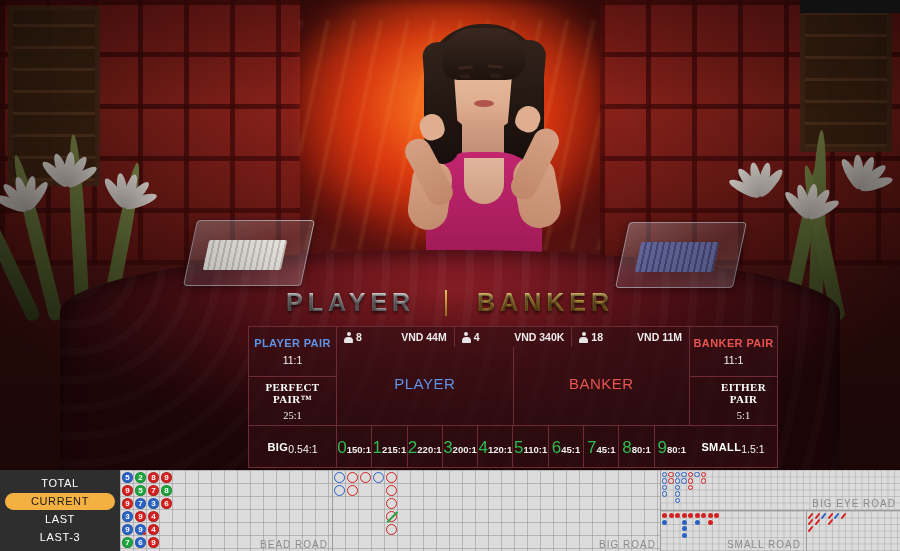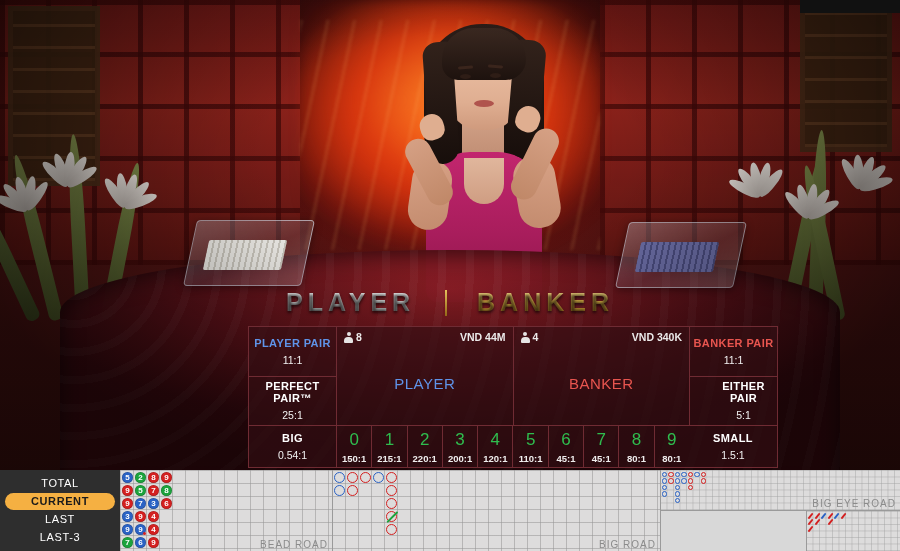--- a/index.html
+++ b/index.html
@@ -175,21 +175,21 @@
     background:rgba(52,14,20,0.62);
     display:flex; flex-direction:column;
     color:#fff;
   }
   #bet-grid .row { display:flex; }
   #bet-grid .cell {
     border-right:1px solid #6f2b33; border-bottom:1px solid #6f2b33;
     display:flex; flex-direction:column; align-items:center; justify-content:center;
     position:relative; text-align:center;
   }
-  .cell:last-child { border-right:none; }
+  .cell:last-child { border-right:none;font-family:Liberation Serif, serif; }
 
   .lbl { font-size:11px; font-weight:bold; letter-spacing:.4px; }
   .odds { font-size:10.5px; margin-top:5px; color:#f2f2f2; }
   .c-player { color:#5f93e8; }
   .c-banker { color:#e8554f; }
   .c-tie    { color:#2fbd4e; }
   .c-white  { color:#ffffff; }
 
   
   .info-strip { display:flex; height:20px; }
@@ -210,21 +210,21 @@
   .main-bet { flex:1; display:flex; flex-direction:column; align-items:center; justify-content:center;
       border-right:1px solid #6f2b33; }
   .main-bet:last-child { border-right:none; }
   .main-bet .lbl { font-size:15px; font-weight:normal; letter-spacing:.5px; }
 
   .mid-stack { display:flex; flex-direction:column; flex:1; }
 
   
   .num-row { display:flex; height:42px; flex:1; }
   .num-cell { flex:1; border-right:1px solid #6f2b33;
-      display:flex; flex-direction:column; align-items:center; justify-content:center; }
+      display:flex; flex-direction:row; align-items:center; justify-content:center; }
   .num-cell:last-child { border-right:none; }
   .num-cell .n { font-size:17px; color:#2fbd4e; line-height:1; }
   .num-cell .o { font-size:9.5px; color:#f0eeee; margin-top:5px; font-weight:bold; }
 
   .bottom-row { display:flex; height:42px; border-top:1px solid #6f2b33; }
 
   
   #roadmap {
     position:absolute; left:0; top:470px; width:900px; height:81px;
     background:#b91c1c; display:flex;
@@ -232,21 +232,21 @@
   #road-sidebar {
     width:120px; height:81px; background:#2e2e2e;
     display:flex; flex-direction:column; align-items:center; justify-content:center;
     padding:3px 0; gap:1px;
   }
   .road-btn {
     width:110px; height:17px; line-height:17px; text-align:center;
     font-size:11px; color:#ffffff; letter-spacing:.6px; border-radius:9px;
     font-family:"Liberation Sans", sans-serif;
   }
-  .road-btn.active { background:#f5b042; color:#1a1a1a; font-weight:bold; }
+  .road-btn.active { background:#f5b042; color:#1a1a1a; font-weight:normal; }
 
   #road-area { position:relative; flex:1; height:81px; background:#d8d8d8; }
 
   .road-panel { position:absolute; background:#dddcdc; overflow:hidden; }
   .road-panel .grid {
     position:absolute; inset:0;
     background-size:13px 13px;
     background-image:
       linear-gradient(to right, rgba(150,150,150,0.55) 1px, rgba(0,0,0,0) 1px),
       linear-gradient(to bottom, rgba(150,150,150,0.55) 1px, rgba(0,0,0,0) 1px);
@@ -438,20 +438,27 @@
               <span>8</span>
             </span>
             <span>VND 44M</span>
           </div>
           <div class="info-seg">
             <span class="pcount">
               <span class="person-icon"></span>
               <span>4</span>
             </span>
             <span>VND 340K</span>
+          </div>
+          <div class="info-seg">
+            <span class="pcount">
+              <span class="person-icon"></span>
+              <span>18</span>
+            </span>
+            <span>VND 11M</span>
           </div>
         </div>
 
         <div class="main-bets" style="flex:1;">
           <div class="main-bet">
             <div class="lbl c-player">PLAYER</div>
             <div class="odds"></div>
           </div>
           <div class="main-bet" style="border-right:none;">
             <div class="lbl c-banker">BANKER</div>
@@ -595,20 +602,39 @@
           <div class="ring " style="left: 54px; top: 2px;"></div>
           <div class="ring p" style="left: 2px; top: 15px;"></div>
           <div class="ring " style="left: 15px; top: 15px;"></div>
           <div class="ring " style="left: 54px; top: 15px;"></div>
           <div class="ring " style="left: 54px; top: 28px;"></div>
           <div class="ring  t-slash" style="left: 54px; top: 41px;"></div>
           <div class="ring " style="left: 54px; top: 54px;"></div>
         </div>
       <div class="road-panel" id="bigeye-panel2" style="left:780px; top:0; width:0px; height:40px;"></div>
 
+      <div class="road-panel" id="small-panel" style="left:540px; top:41px; width:145px; height:40px;">
+        <div class="grid small"></div>
+        <div class="road-label">SMALL ROAD</div>
+      <div class="sdot " style="left: 2px; top: 2px;"></div>
+          <div class="sdot " style="left: 8.5px; top: 2px;"></div>
+          <div class="sdot " style="left: 15px; top: 2px;"></div>
+          <div class="sdot " style="left: 21.5px; top: 2px;"></div>
+          <div class="sdot " style="left: 28px; top: 2px;"></div>
+          <div class="sdot " style="left: 34.5px; top: 2px;"></div>
+          <div class="sdot " style="left: 41px; top: 2px;"></div>
+          <div class="sdot " style="left: 47.5px; top: 2px;"></div>
+          <div class="sdot " style="left: 54px; top: 2px;"></div>
+          <div class="sdot p" style="left: 2px; top: 8.5px;"></div>
+          <div class="sdot p" style="left: 21.5px; top: 8.5px;"></div>
+          <div class="sdot p" style="left: 34.5px; top: 8.5px;"></div>
+          <div class="sdot " style="left: 47.5px; top: 8.5px;"></div>
+          <div class="sdot p" style="left: 21.5px; top: 15px;"></div>
+          <div class="sdot p" style="left: 21.5px; top: 21.5px;"></div>
+        </div>
 
       <div class="road-panel" id="cock-panel" style="left:686px; top:41px; width:94px; height:40px;">
         <div class="grid small"></div>
       <div class="slash " style="left: 1px; top: 3.5px;"></div>
           <div class="slash " style="left: 7.5px; top: 3.5px;"></div>
           <div class="slash p" style="left: 14px; top: 3.5px;"></div>
           <div class="slash " style="left: 20.5px; top: 3.5px;"></div>
           <div class="slash p" style="left: 27px; top: 3.5px;"></div>
           <div class="slash " style="left: 33.5px; top: 3.5px;"></div>
           <div class="slash " style="left: 1px; top: 10px;"></div>

